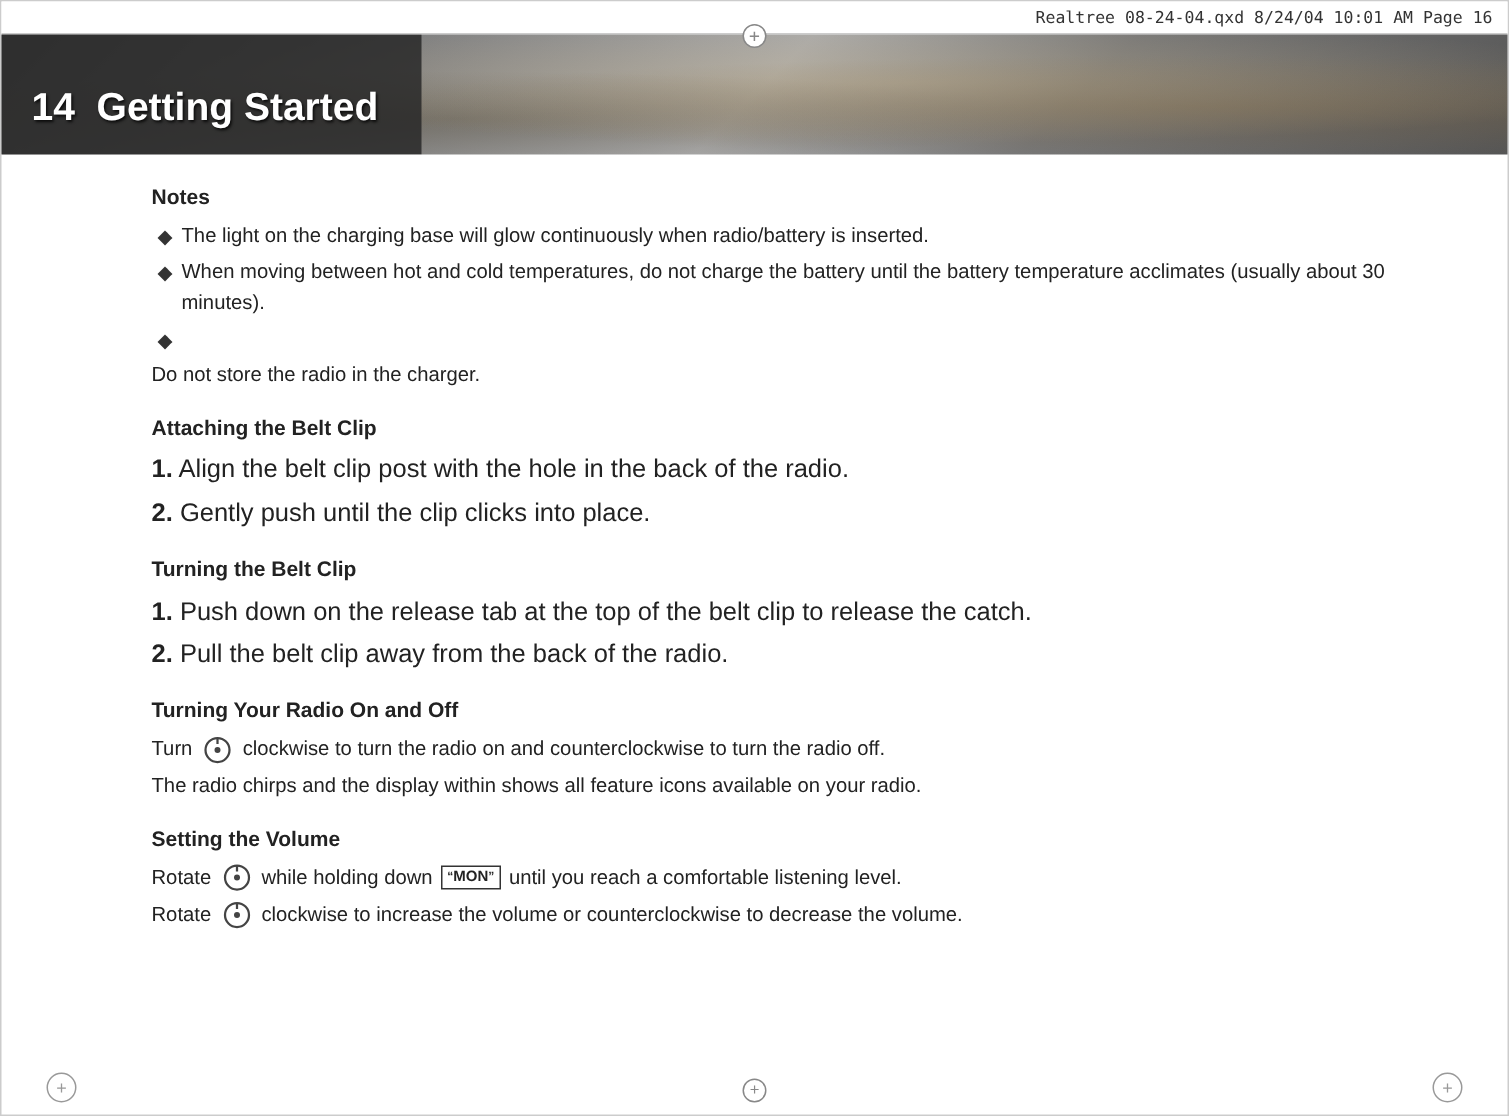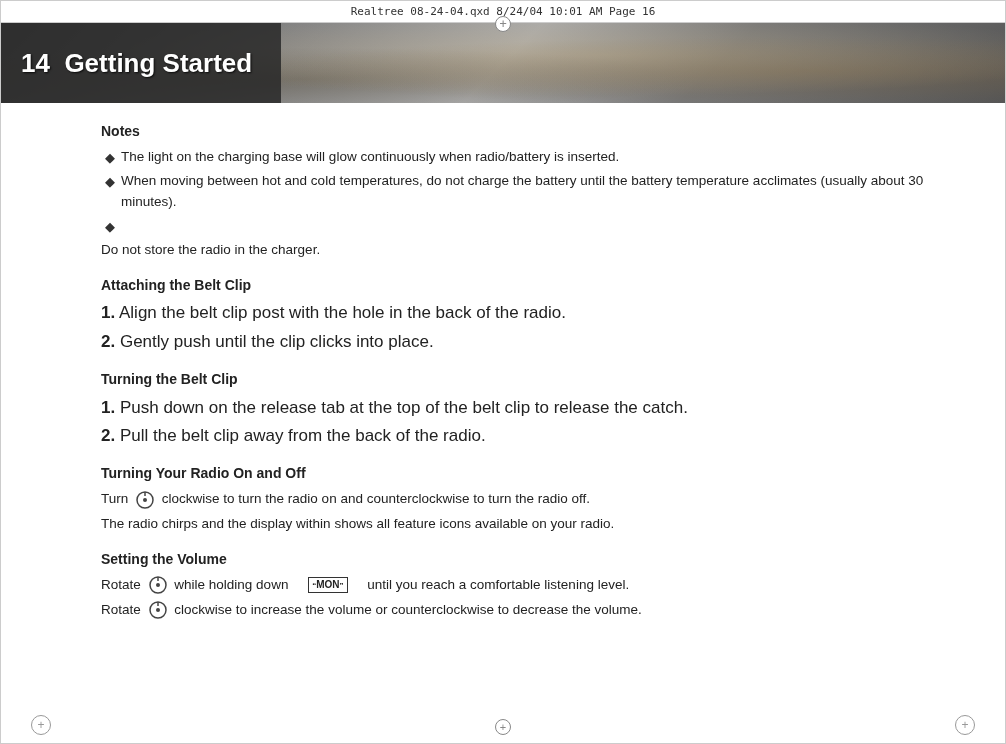--- a/index.html
+++ b/index.html
@@ -25,21 +25,21 @@
     
     .top-bar {
       background: #ffffff;
       border-bottom: 1px solid #ccc;
       padding: 4px 10px;
       font-size: 11px;
       color: #333;
       font-family: monospace;
       display: flex;
       align-items: center;
-      justify-content: center;
+      justify-content: flex-end;
       position: relative;
     }
 
     .reg-mark {
       position: absolute;
       left: 50%;
       bottom: -10px;
       transform: translateX(-50%);
       width: 16px;
       height: 16px;
@@ -77,21 +77,21 @@
     }
 
     .chapter-title-box {
       position: absolute;
       left: 0;
       top: 0;
       bottom: 0;
       background: rgba(40, 40, 40, 0.85);
       padding: 16px 20px;
       display: flex;
-      align-items: center;
+      align-items: flex-end;
       min-width: 280px;
     }
 
     .chapter-title {
       color: #ffffff;
       font-size: 26px;
       font-weight: bold;
       font-family: Arial, sans-serif;
       text-shadow: 1px 1px 2px rgba(0,0,0,0.8);
       white-space: nowrap;
@@ -156,21 +156,21 @@
 
     .mon-badge {
       display: inline-block;
       border: 1.5px solid #333;
       padding: 0 3px;
       font-size: 10px;
       font-weight: bold;
       line-height: 1.4;
       vertical-align: middle;
       font-family: Arial, sans-serif;
-      margin: 0 16px;
+      margin: 0 2px;
     }
 
     
     .bottom-marks {
       position: absolute;
       bottom: 8px;
       left: 0;
       right: 0;
       display: flex;
       justify-content: space-between;

